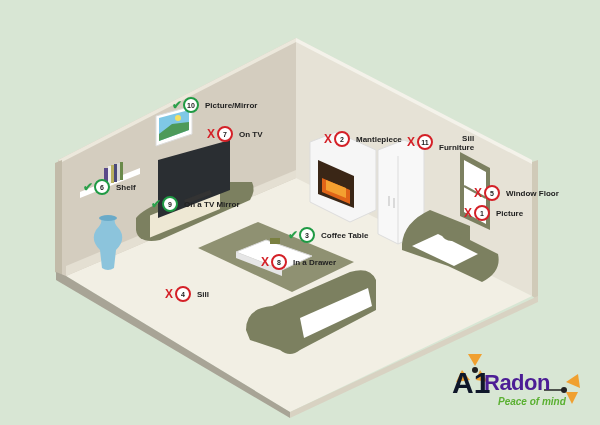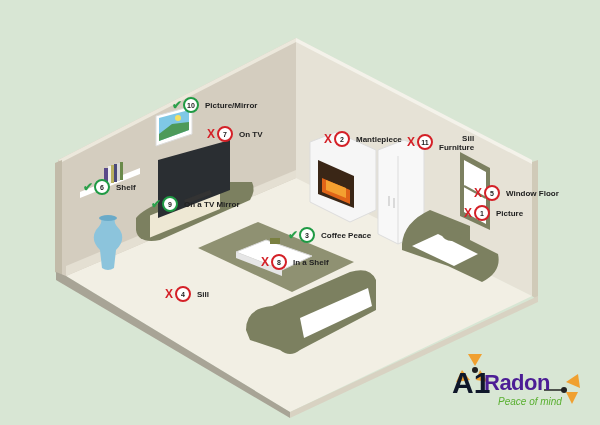--- a/index.html
+++ b/index.html
@@ -9,21 +9,21 @@
     .mk-icon{font-weight:bold;font-size:12px;line-height:12px;width:10px;text-align:center;}
     .mk-icon.bad{color:#d42027;}
     .mk-icon.good{color:#2aa04a;}
     .mk-num{width:12px;height:12px;border-radius:50%;background:#fff;border:2px solid;font-size:7px;font-weight:bold;color:#222;display:flex;align-items:center;justify-content:center;margin-left:1px;box-sizing:content-box;}
     .mk-num.bad{border-color:#d42027;}
     .mk-num.good{border-color:#1f9a44;}
     .mk-label{font-size:8px;font-weight:bold;color:#222;margin-left:6px;line-height:9px;text-align:right;}
     .logo{position:absolute;left:448px;top:352px;width:140px;height:66px;}
     .logo-text{position:absolute;left:36px;top:18px;font-size:22px;font-weight:bold;color:#4c1d95;letter-spacing:-0.5px;}
     .logo-a1{position:absolute;left:4px;top:14px;font-size:30px;font-weight:bold;color:#0f172a;}
-    .logo-tag{position:absolute;left:50px;top:44px;font-size:10px;font-style:italic;font-weight:normal;color:#5ab031;}
+    .logo-tag{position:absolute;left:50px;top:44px;font-size:10px;font-style:italic;font-weight:bold;color:#5ab031;}
   </style>
 </head>
 <body>
 
 <svg id="scene" viewBox="0 0 600 425" xmlns="http://www.w3.org/2000/svg">
 
   <polygon points="58,160 296,38 296,180 66,278 58,272" fill="#d4cdbf"></polygon>
   <polygon points="58,160 296,38 300,40 62,162" fill="#ece8dc"></polygon>
   <polygon points="55,163 62,160 62,276 55,272" fill="#c2bba9"></polygon>
 
@@ -93,21 +93,21 @@
   <span class="mk-label">Picture</span>
 </div>
 <div class="marker" style="left:323px;top:131px;">
   <span class="mk-icon bad">X</span>
   <span class="mk-num bad">2</span>
   <span class="mk-label">Mantlepiece</span>
 </div>
 <div class="marker" style="left:288px;top:227px;">
   <span class="mk-icon good">✔</span>
   <span class="mk-num good">3</span>
-  <span class="mk-label">Coffee Peace</span>
+  <span class="mk-label">Coffee Table</span>
 </div>
 <div class="marker" style="left:164px;top:286px;">
   <span class="mk-icon bad">X</span>
   <span class="mk-num bad">4</span>
   <span class="mk-label">Sill</span>
 </div>
 <div class="marker" style="left:473px;top:185px;">
   <span class="mk-icon bad">X</span>
   <span class="mk-num bad">5</span>
   <span class="mk-label">Window Floor</span>
@@ -118,21 +118,21 @@
   <span class="mk-label">Shelf</span>
 </div>
 <div class="marker" style="left:206px;top:126px;">
   <span class="mk-icon bad">X</span>
   <span class="mk-num bad">7</span>
   <span class="mk-label">On TV</span>
 </div>
 <div class="marker" style="left:260px;top:254px;">
   <span class="mk-icon bad">X</span>
   <span class="mk-num bad">8</span>
-  <span class="mk-label">In a Shelf</span>
+  <span class="mk-label">In a Drawer</span>
 </div>
 <div class="marker" style="left:151px;top:196px;">
   <span class="mk-icon good">✔</span>
   <span class="mk-num good">9</span>
   <span class="mk-label">On a TV Mirror</span>
 </div>
 <div class="marker" style="left:172px;top:97px;">
   <span class="mk-icon good">✔</span>
   <span class="mk-num good">10</span>
   <span class="mk-label">Picture/Mirror</span>

